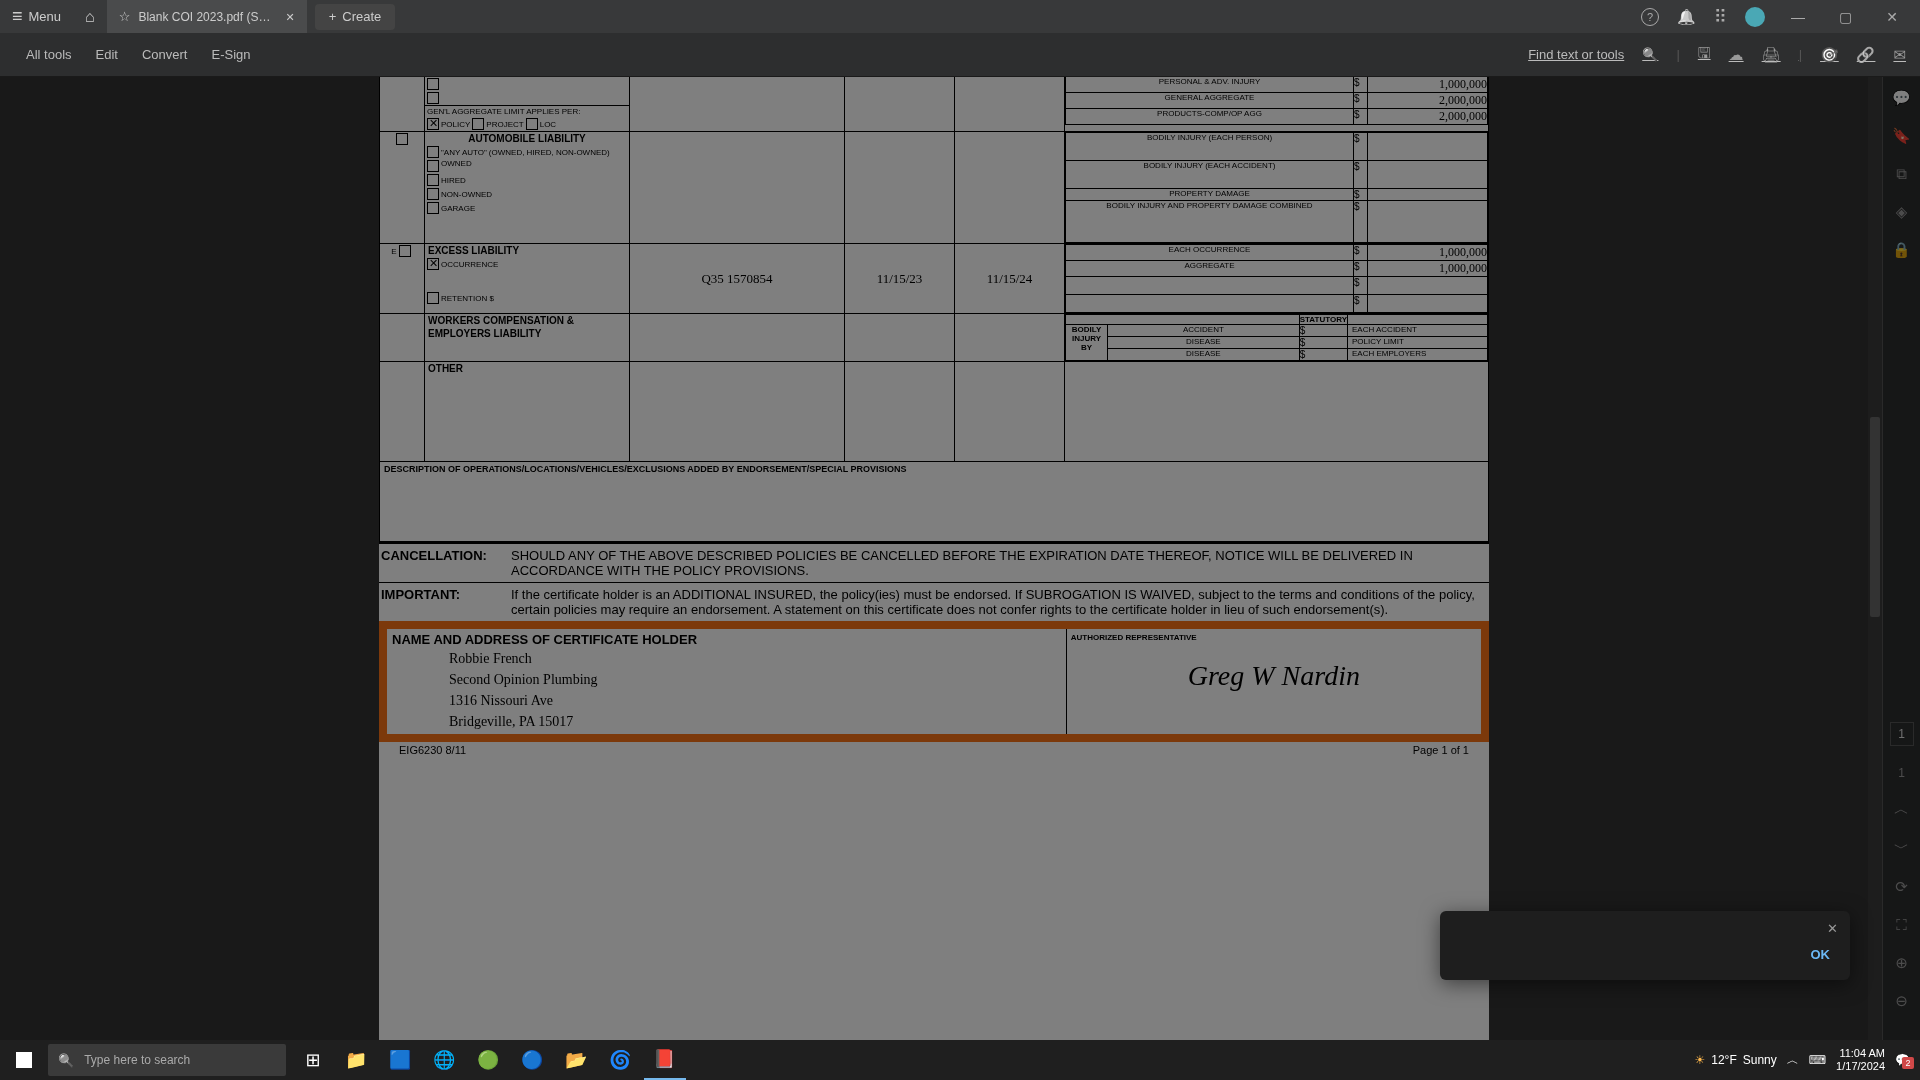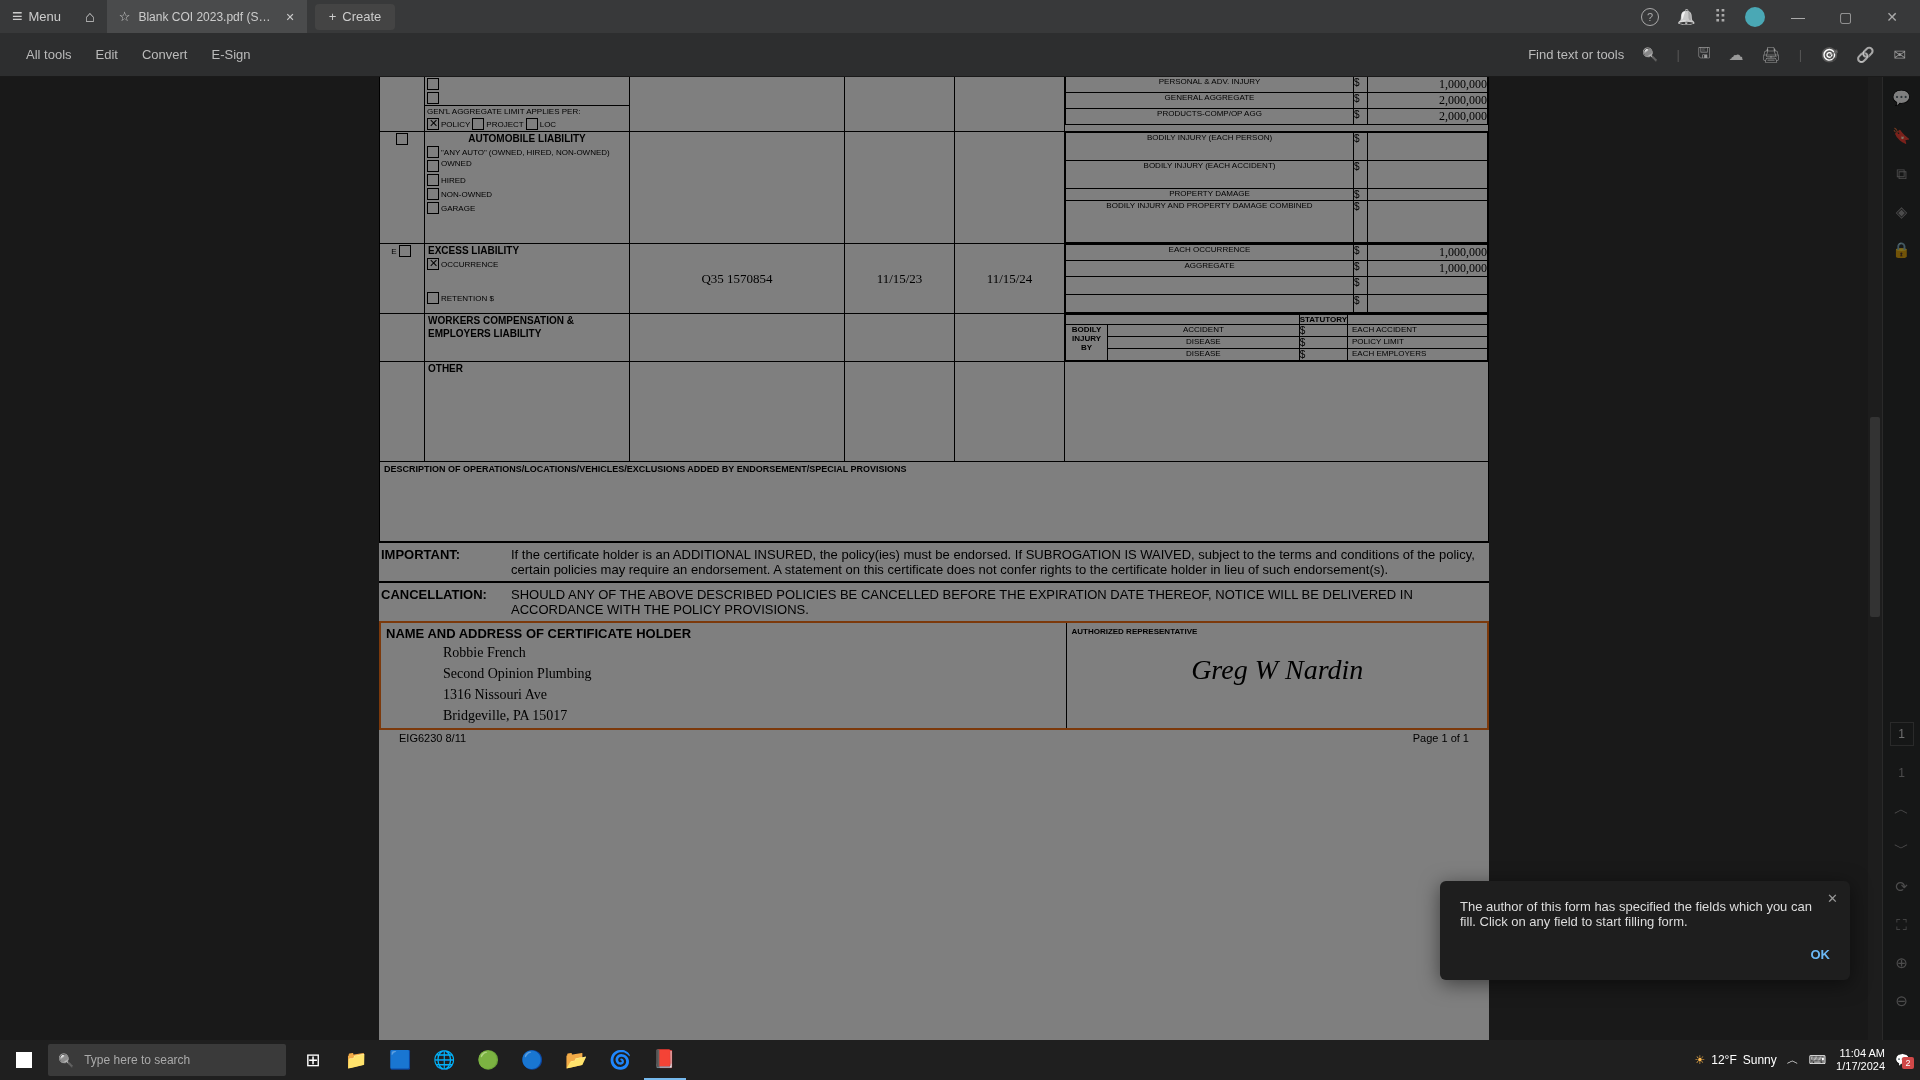--- a/index.html
+++ b/index.html
@@ -22,21 +22,21 @@
   .tb-icon { font-size: 15px; color: #aaa; }
   .help-icon::before { content: "?"; border: 1px solid #aaa; border-radius: 50%; width: 16px; height: 16px; display: inline-flex; align-items: center; justify-content: center; font-size: 11px; }
   .bell-icon::before { content: "🔔"; filter: grayscale(1); }
   .grid-icon::before { content: "⠿"; font-size: 18px; }
   .avatar { width: 20px; height: 20px; background: #4aa8b5; border-radius: 50%; }
   .win-btn { font-size: 14px; color: #aaa; padding: 0 8px; }
   
   
   .toolbar { height: 44px; background: #2d2e2f; display: flex; align-items: center; color: #bbb; font-size: 13px; padding: 0 14px; border-bottom: 1px solid #1a1a1a; }
   .tool-item { padding: 0 12px; }
-  .toolbar-right { margin-left: auto; display: flex; align-items: center; gap: 18px; }
+  .toolbar-right { margin-left: auto; display: flex; align-items: center; gap: 18px; text-decoration: underline; }
   .find-text { font-size: 13px; }
   .search-icon::before { content: "🔍"; filter: grayscale(1); font-size: 13px; }
   .tb2-icon { font-size: 15px; color: #999; }
   .save-icon::before { content: "🖫"; }
   .cloud-icon::before { content: "☁"; }
   .print-icon::before { content: "🖨"; filter: grayscale(1); }
   .stamp-icon::before { content: "🎯"; filter: grayscale(1); }
   .link-icon::before { content: "🔗"; filter: grayscale(1); }
   .mail-icon::before { content: "✉"; }
   
@@ -355,30 +355,30 @@
         </tr>
 
         <tr style="height:80px;">
           <td colspan="6">
                 <div class="hdr sml" style="padding:2px 4px;">DESCRIPTION OF OPERATIONS/LOCATIONS/VEHICLES/EXCLUSIONS ADDED BY ENDORSEMENT/SPECIAL PROVISIONS</div>
               </td>
         </tr>
       </tbody>
         </table>
 
+      <div style="border-top:2px solid #000; padding:4px 2px; display:flex;">
+        <div class="section-label" style="width:130px;">CANCELLATION:</div>
+        <div class="body-text" style="flex:1;">SHOULD ANY OF THE ABOVE DESCRIBED POLICIES BE CANCELLED BEFORE THE EXPIRATION DATE THEREOF, NOTICE WILL BE DELIVERED IN ACCORDANCE WITH THE POLICY PROVISIONS.</div>
+      </div>
       <div style="border-top:1px solid #000; padding:4px 2px; display:flex;">
         <div class="section-label" style="width:130px;">IMPORTANT:</div>
         <div class="body-text" style="flex:1;">If the certificate holder is an ADDITIONAL INSURED, the policy(ies) must be endorsed. If SUBROGATION IS WAIVED, subject to the terms and conditions of the policy, certain policies may require an endorsement. A statement on this certificate does not confer rights to the certificate holder in lieu of such endorsement(s).</div>
       </div>
-      <div style="border-top:2px solid #000; padding:4px 2px; display:flex;">
-        <div class="section-label" style="width:130px;">CANCELLATION:</div>
-        <div class="body-text" style="flex:1;">SHOULD ANY OF THE ABOVE DESCRIBED POLICIES BE CANCELLED BEFORE THE EXPIRATION DATE THEREOF, NOTICE WILL BE DELIVERED IN ACCORDANCE WITH THE POLICY PROVISIONS.</div>
-      </div>
-
-      <table style="width:100%; border-collapse:collapse; border:2px solid #f97316;">
+
+      <table style="width:100%; border-collapse:collapse; border:8px solid #f97316;">
         <tbody>
             <tr>
           <td style="border:1px solid #000; width:62%; vertical-align:top; padding:2px;">
             <div class="hdr" style="font-size:13px;">NAME AND ADDRESS OF CERTIFICATE HOLDER</div>
             <div style="padding-left:60px; font-family:'Times New Roman'; font-size:14px; line-height:1.5;">
               <div>Robbie French</div>
               <div>Second Opinion Plumbing</div>
               <div>1316 Nissouri Ave</div>
               <div>Bridgeville, PA  15017</div>
             </div>
@@ -415,21 +415,20 @@
     <span class="rs-icon">﹀</span>
     <span class="rs-icon">⟳</span>
     <span class="rs-icon">⛶</span>
     <span class="rs-icon">⊕</span>
     <span class="rs-icon">⊖</span>
     <div style="height:10px;"></div>
   </div>
 
   <div class="tooltip-dialog">
     <span class="tooltip-close"></span>
-    <div>The author of this form has specified the fields which you can fill. Click on any field to start filling form.</div>
     <div class="tooltip-ok">OK</div>
   </div>
 </div>
 
 <div class="taskbar">
   <div class="start-btn">
       <div class="win-logo"></div>
     </div>
   <div class="search-box">
     <span class="search-box-icon"></span>

